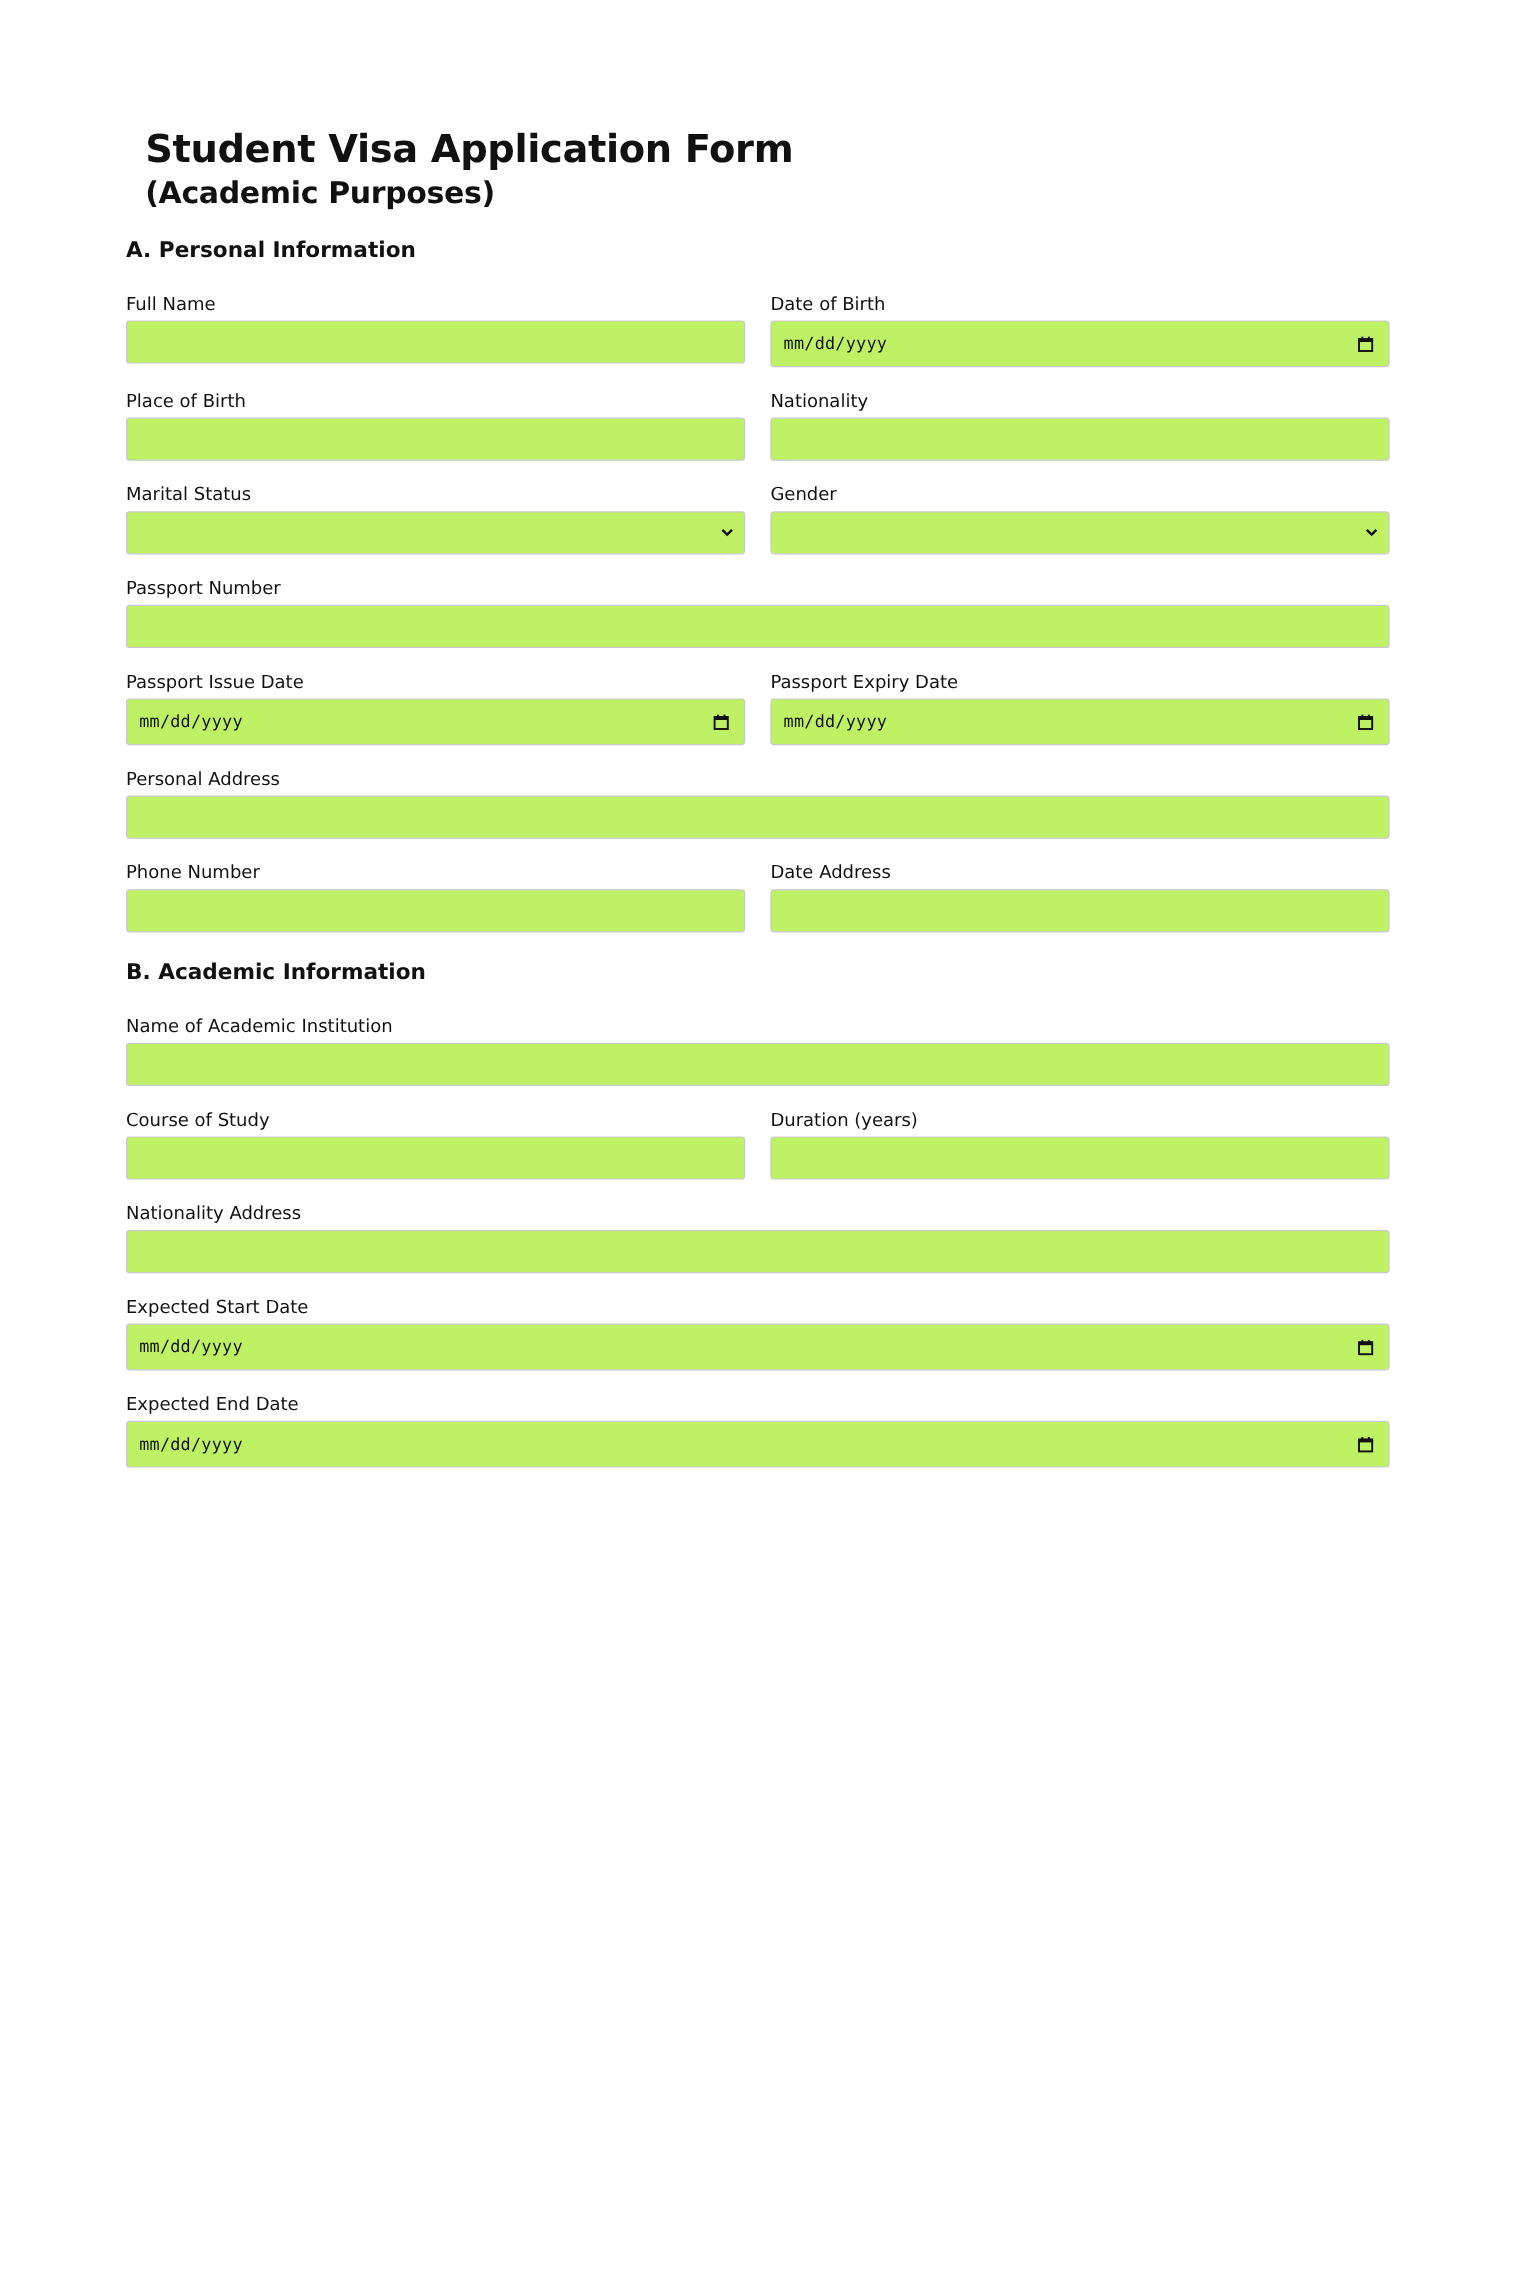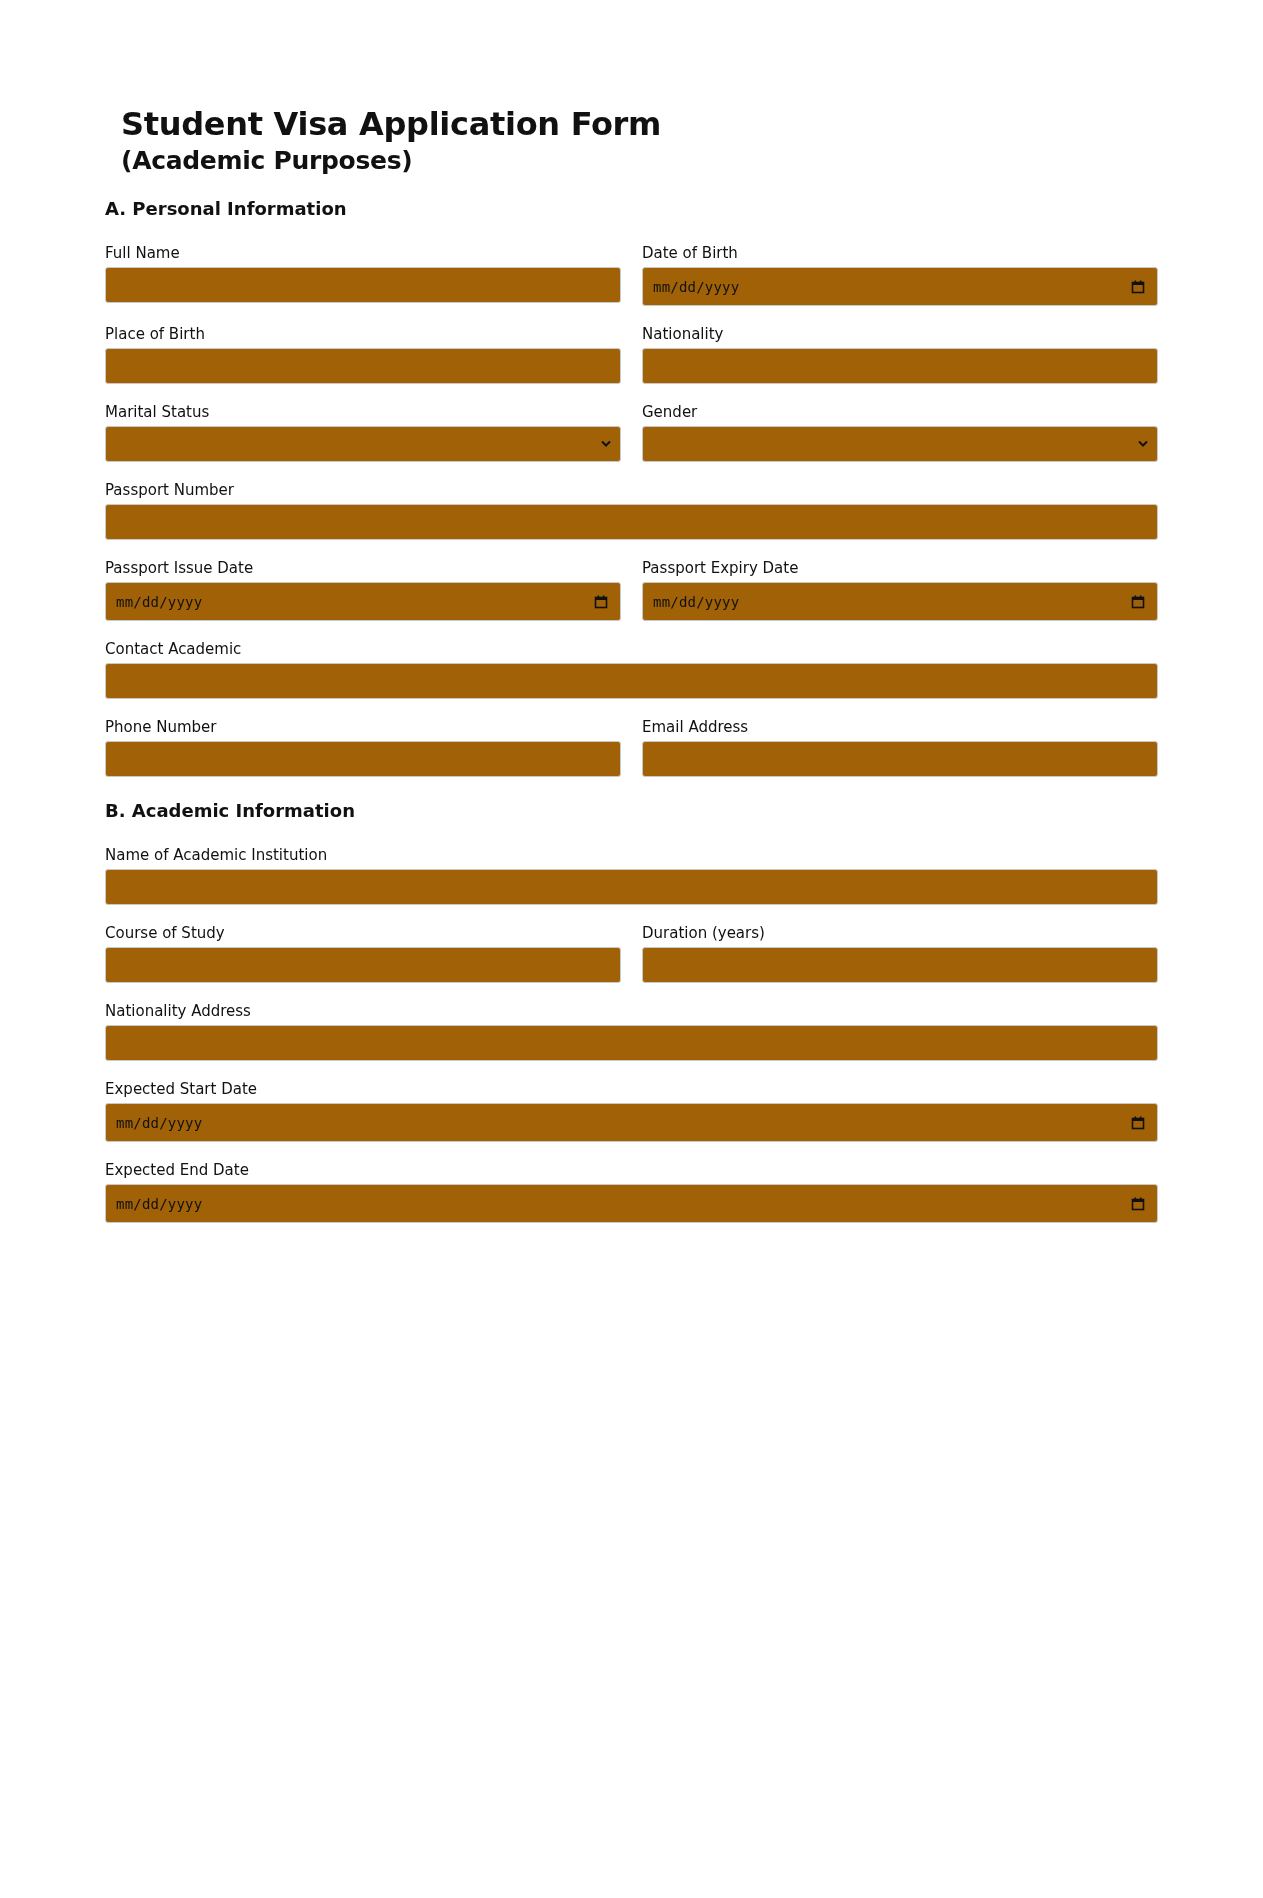--- a/index.html
+++ b/index.html
@@ -12,21 +12,21 @@
   h1 { margin: 16px; font-size: 32px; font-weight: 600; line-height: 40px; letter-spacing: -0.3px; }
   h1 .sub { display: block; font-size: 25px; line-height: 34px; font-weight: 600; }
   h2 { margin: 0; font-size: 18px; font-weight: 600; line-height: 30px; }
   .sec-a { margin-top: 16px; margin-bottom: 20px; }
   .sec-b { margin-bottom: 20px; }
   .row { display: flex; gap: 21px; margin-bottom: 19px; }
   .field { flex: 1; display: flex; flex-direction: column; min-width: 0; }
   label { font-size: 15px; line-height: 19px; margin-bottom: 4px; color: #111; }
   .input {
     box-sizing: border-box; height: 36px; width: 100%;
-    border: 1px solid #c9c9c9; border-radius: 3px; background: #a16207;
+    border: 1px solid #c9c9c9; border-radius: 3px; background: #bef264;
     position: relative;
   }
   .input.date { height: 39px; display: flex; align-items: center; padding: 0 10px; }
   .date-text { font-family: "DejaVu Sans Mono", "Liberation Mono", monospace; font-size: 14px; color: #111; letter-spacing: 0.2px; }
   .cal { position: absolute; right: 12px; top: 50%; transform: translateY(-50%); width: 14px; height: 14px; }
   .chev { position: absolute; right: 9px; top: 50%; transform: translateY(-50%); width: 10px; height: 8px; }
 </style>
 </head>
 <body>
 
@@ -116,32 +116,32 @@
             <rect x="1.5" y="2.5" width="11" height="2.5" fill="#111"></rect>
             <rect x="3.5" y="0.5" width="1.6" height="2.5" fill="#111"></rect>
             <rect x="8.9" y="0.5" width="1.6" height="2.5" fill="#111"></rect>
           </svg>
       </div>
     </div>
   </div>
 
   <div class="row">
     <div class="field">
-      <label>Contact Academic</label>
+      <label>Personal Address</label>
       <div class="input"></div>
     </div>
   </div>
 
   <div class="row">
     <div class="field">
       <label>Phone Number</label>
       <div class="input"></div>
     </div>
     <div class="field">
-      <label>Email Address</label>
+      <label>Date Address</label>
       <div class="input"></div>
     </div>
   </div>
 
   <h2 class="sec-b">B. Academic Information</h2>
 
   <div class="row">
     <div class="field">
       <label>Name of Academic Institution</label>
       <div class="input"></div>

